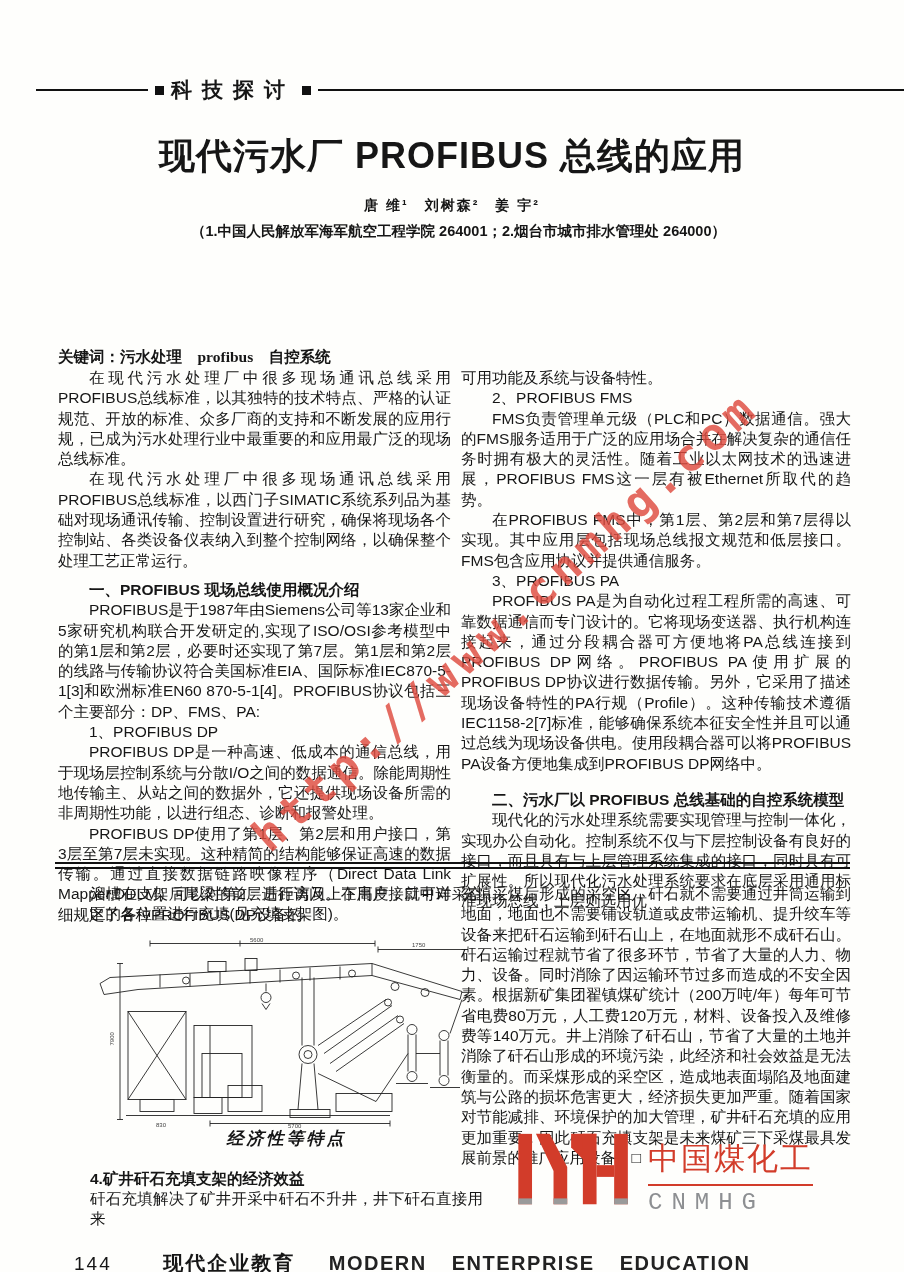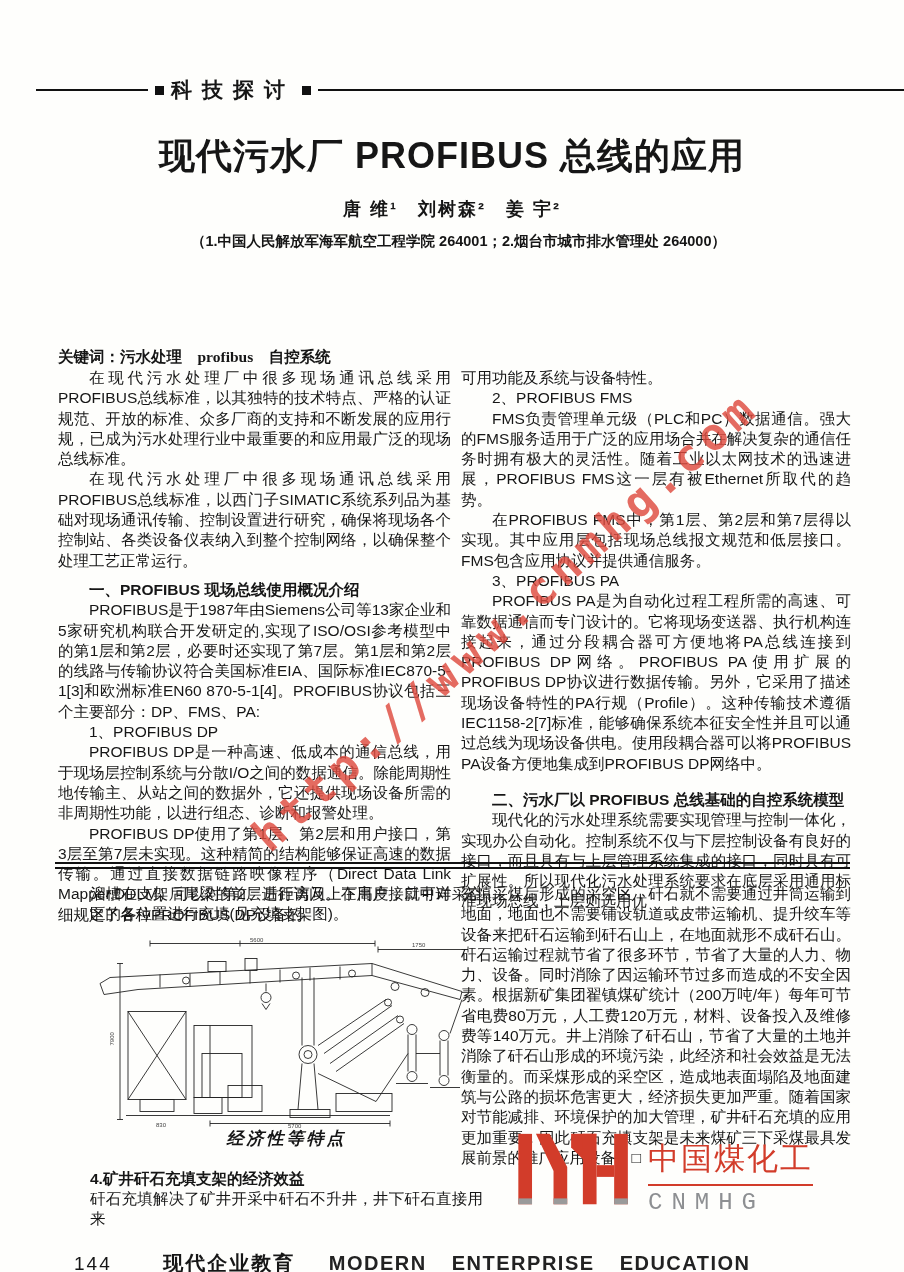--- a/index.html
+++ b/index.html
@@ -12,23 +12,23 @@
   .hdr{position:absolute;left:36px;right:0;top:78px;height:24px;display:flex;align-items:center;}
   .hdr .rule{height:2.5px;background:#111;}
   .hdr .rule-l{width:112px;}
   .hdr .rule-r{flex:1;}
   .hdr .sq{width:9px;height:9px;background:#111;margin:0 7px;flex:none;}
   .hdr .hdr-title{font-weight:700;font-size:21px;letter-spacing:10px;white-space:nowrap;}
   
   .title{position:absolute;left:0;right:0;top:132px;text-align:center;
     font-size:36px;font-weight:700;letter-spacing:1px;}
   .authors{position:absolute;left:0;right:0;top:197px;text-align:center;
-    font-size:18px;font-weight:700;letter-spacing:2px;}
+    font-size:14px;font-weight:700;letter-spacing:2px;}
   .affil{position:absolute;left:13px;right:0;top:222px;text-align:center;
-    font-size:14.5px;font-weight:600;margin-top:10px;}
+    font-size:14.5px;font-weight:600;}
   
   .abs{position:absolute;left:58px;width:790px;top:258px;
     font-family:"Liberation Serif",serif;font-weight:700;
     font-size:15.5px;line-height:23px;text-align:justify;}
   .abs .lbl{margin-right:4px;}
   .kw{position:absolute;left:58px;width:790px;top:331px;
     font-family:"Liberation Serif",serif;font-weight:700;font-size:15.5px;}
   
   .col{position:absolute;top:368px;width:393px;font-size:15.5px;line-height:20.3px;text-align:justify;}
   .col-l{left:58px;}

